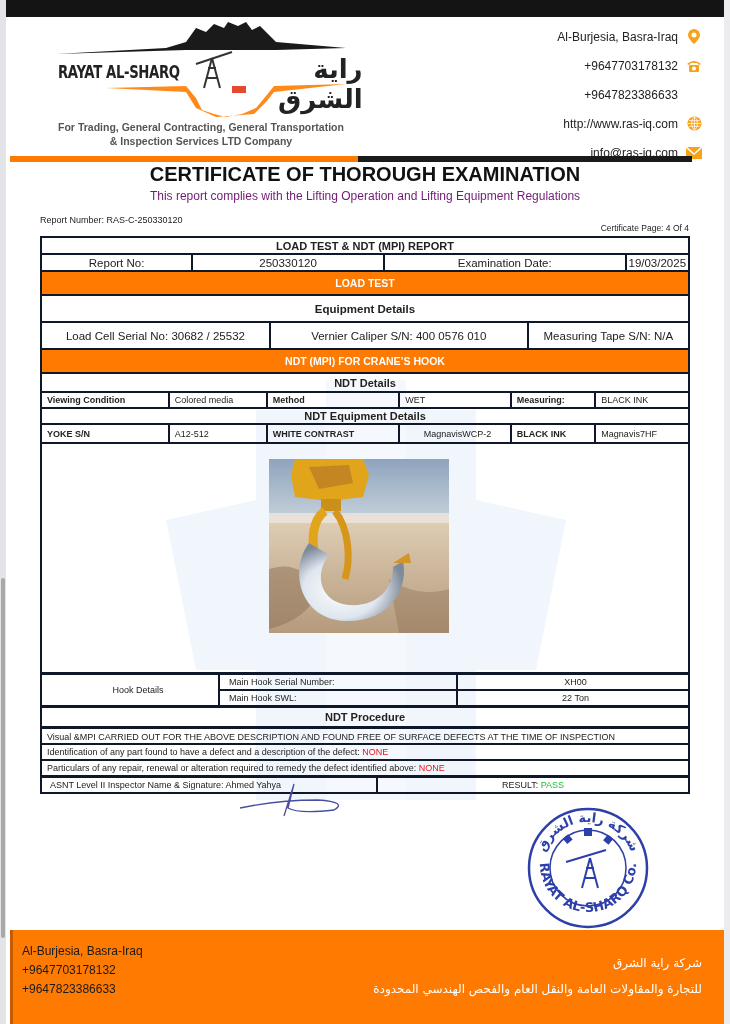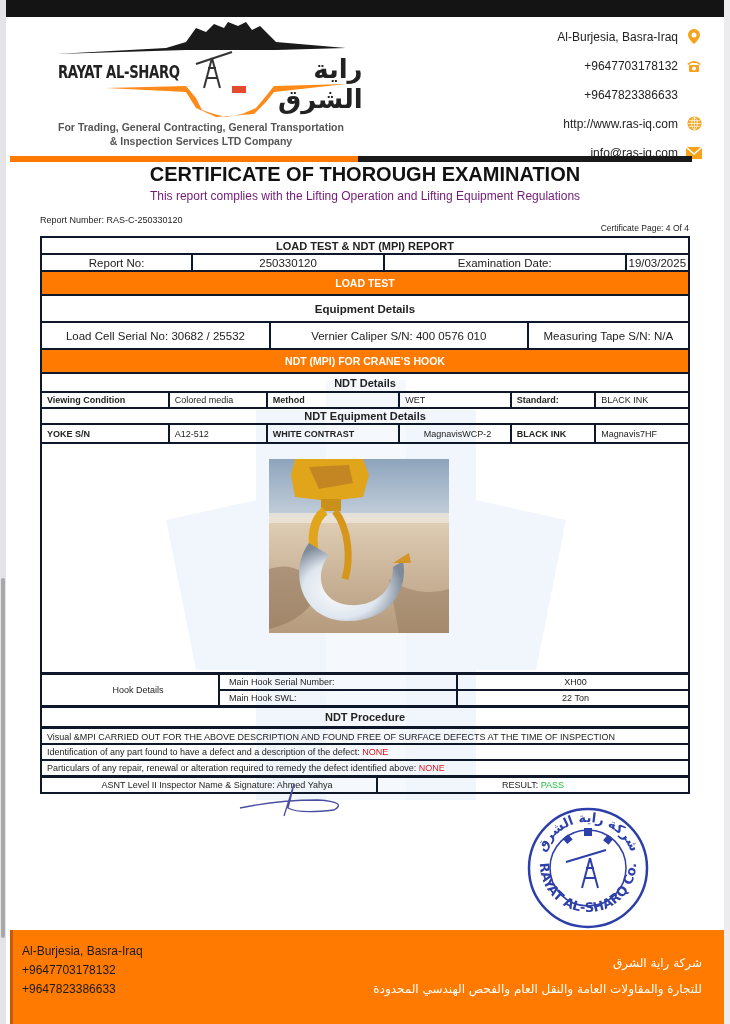--- a/index.html
+++ b/index.html
@@ -193,21 +193,21 @@
             <td colspan="6" class="orange">NDT (MPI) FOR CRANE’S HOOK</td>
           </tr>
       <tr>
             <td colspan="6" class="center" style="height:19px">NDT Details</td>
           </tr>
       <tr>
         <td class="b">Viewing Condition</td>
         <td>Colored media</td>
         <td class="b">Method</td>
         <td>WET</td>
-        <td class="b">Standard:</td>
+        <td class="b">Measuring:</td>
         <td>BLACK INK</td>
       </tr>
       <tr>
             <td colspan="6" class="center">NDT Equipment Details</td>
           </tr>
       <tr>
         <td class="b" style="height:19px">YOKE S/N</td>
         <td>A12-512</td>
         <td class="b">WHITE CONTRAST</td>
         <td style="text-align:center">MagnavisWCP-2</td>
@@ -280,21 +280,21 @@
             <td><span>Identification of any part found to have a defect and a description of the defect: </span><span class="red">NONE</span></td>
           </tr>
       <tr>
             <td><span>Particulars of any repair, renewal or alteration required to remedy the defect identified above: </span><span class="red">NONE</span></td>
           </tr>
     </tbody>
       </table>
     <table class="t2 sig" style="margin-top:-1px">
       <tbody>
           <tr>
-        <td style="width:336px;text-align:center;padding-left:16px;position:relative">
+        <td style="width:336px;text-align:left;padding-left:8px;position:relative">
           <span>ASNT Level II Inspector Name &amp; Signature: </span><span>Ahmed Yahya</span>
           <svg style="position:absolute;left:196px;top:4px" width="120" height="36" viewBox="0 0 120 36">
             <path d="M2 26 Q40 18 80 18 Q110 20 96 28 Q60 32 50 26 L56 2 L46 34" stroke="#4a4ea0" stroke-width="1.3" fill="none"></path>
           </svg>
         </td>
         <td style="text-align:center;padding-left:0"><span>RESULT: </span><span class="green">PASS</span></td>
       </tr>
     </tbody>
       </table>
   </div>

